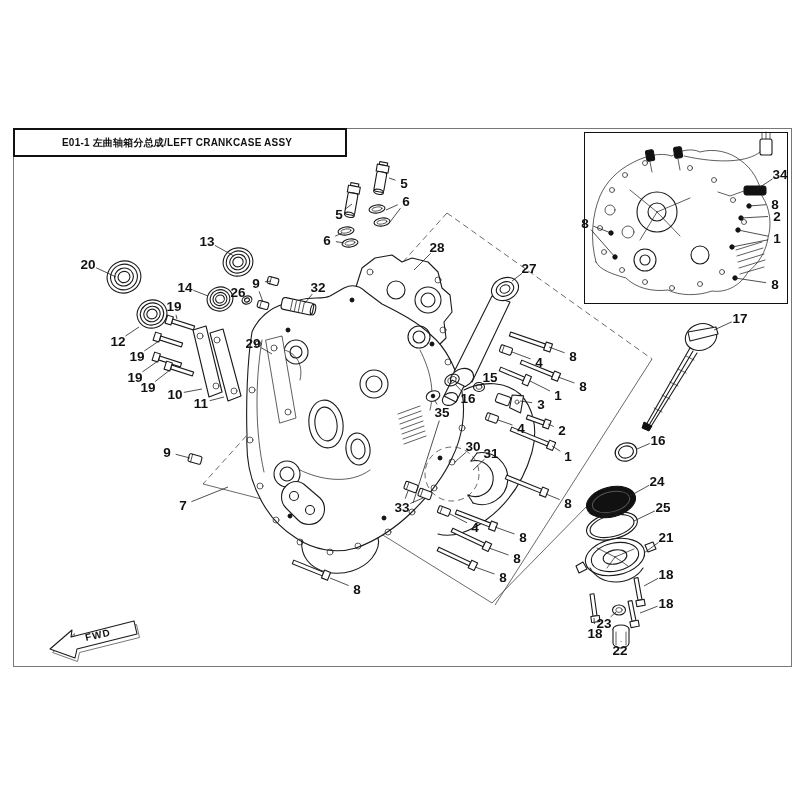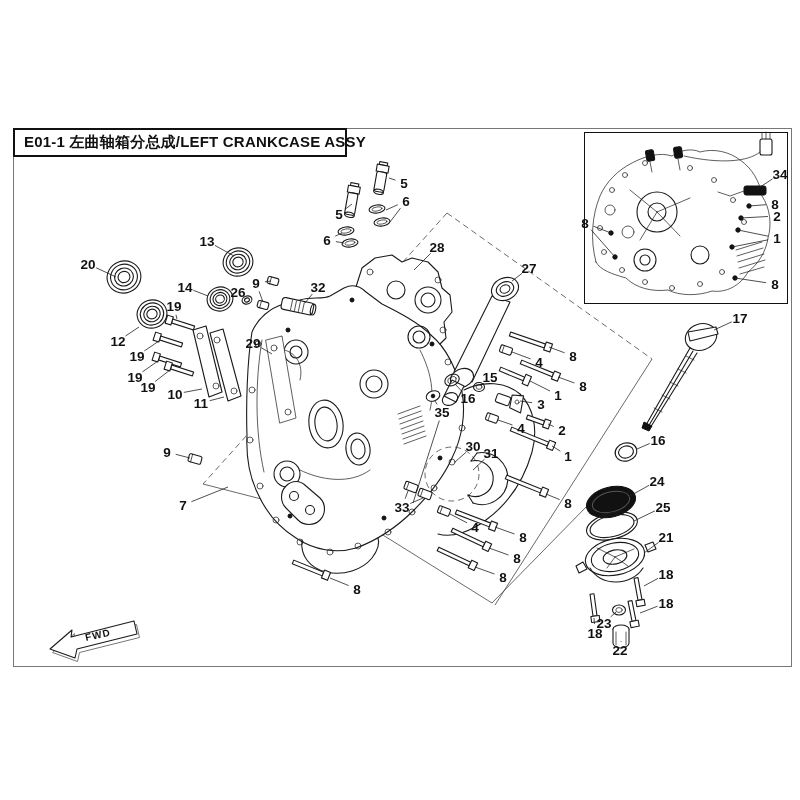--- a/index.html
+++ b/index.html
@@ -3,21 +3,21 @@
 <meta charset="utf-8">
 <style>
   html,body{margin:0;padding:0;background:#fff;}
   #page{position:relative;width:800px;height:800px;background:#fff;overflow:hidden;
         font-family:"Liberation Sans","DejaVu Sans",sans-serif;}
   #frame{position:absolute;left:13px;top:128px;width:777px;height:537px;
          border:1px solid #777;background:transparent;}
   #titlebox{position:absolute;left:13px;top:128px;width:334px;height:29px;
             border:2px solid #111;background:#fff;box-sizing:border-box;
             display:flex;align-items:center;padding-left:9px;z-index:3;}
-  #titlebox span{font-size:15px;font-weight:bold;color:#111;letter-spacing:.2px;white-space:nowrap;}
+  #titlebox span{font-size:10px;font-weight:bold;color:#111;letter-spacing:.2px;white-space:nowrap;margin-left:38px;}
   #insetbox{position:absolute;left:584px;top:132px;width:204px;height:172px;
             border:1.5px solid #111;background:#fff;box-sizing:border-box;z-index:1;}
   svg#diagram{position:absolute;left:0;top:0;z-index:2;}
   .ln{stroke:#1a1a1a;fill:none;stroke-width:1.1;stroke-linecap:round;stroke-linejoin:round;}
   .thin{stroke-width:.7;}
   .wh{fill:#fff;}
   .blk{fill:#111;stroke:#111;}
   .dash{stroke:#444;fill:none;stroke-width:.8;stroke-dasharray:6 4;}
   .cons{stroke:#444;fill:none;stroke-width:.8;}
   .leader{stroke:#222;stroke-width:.8;fill:none;}

